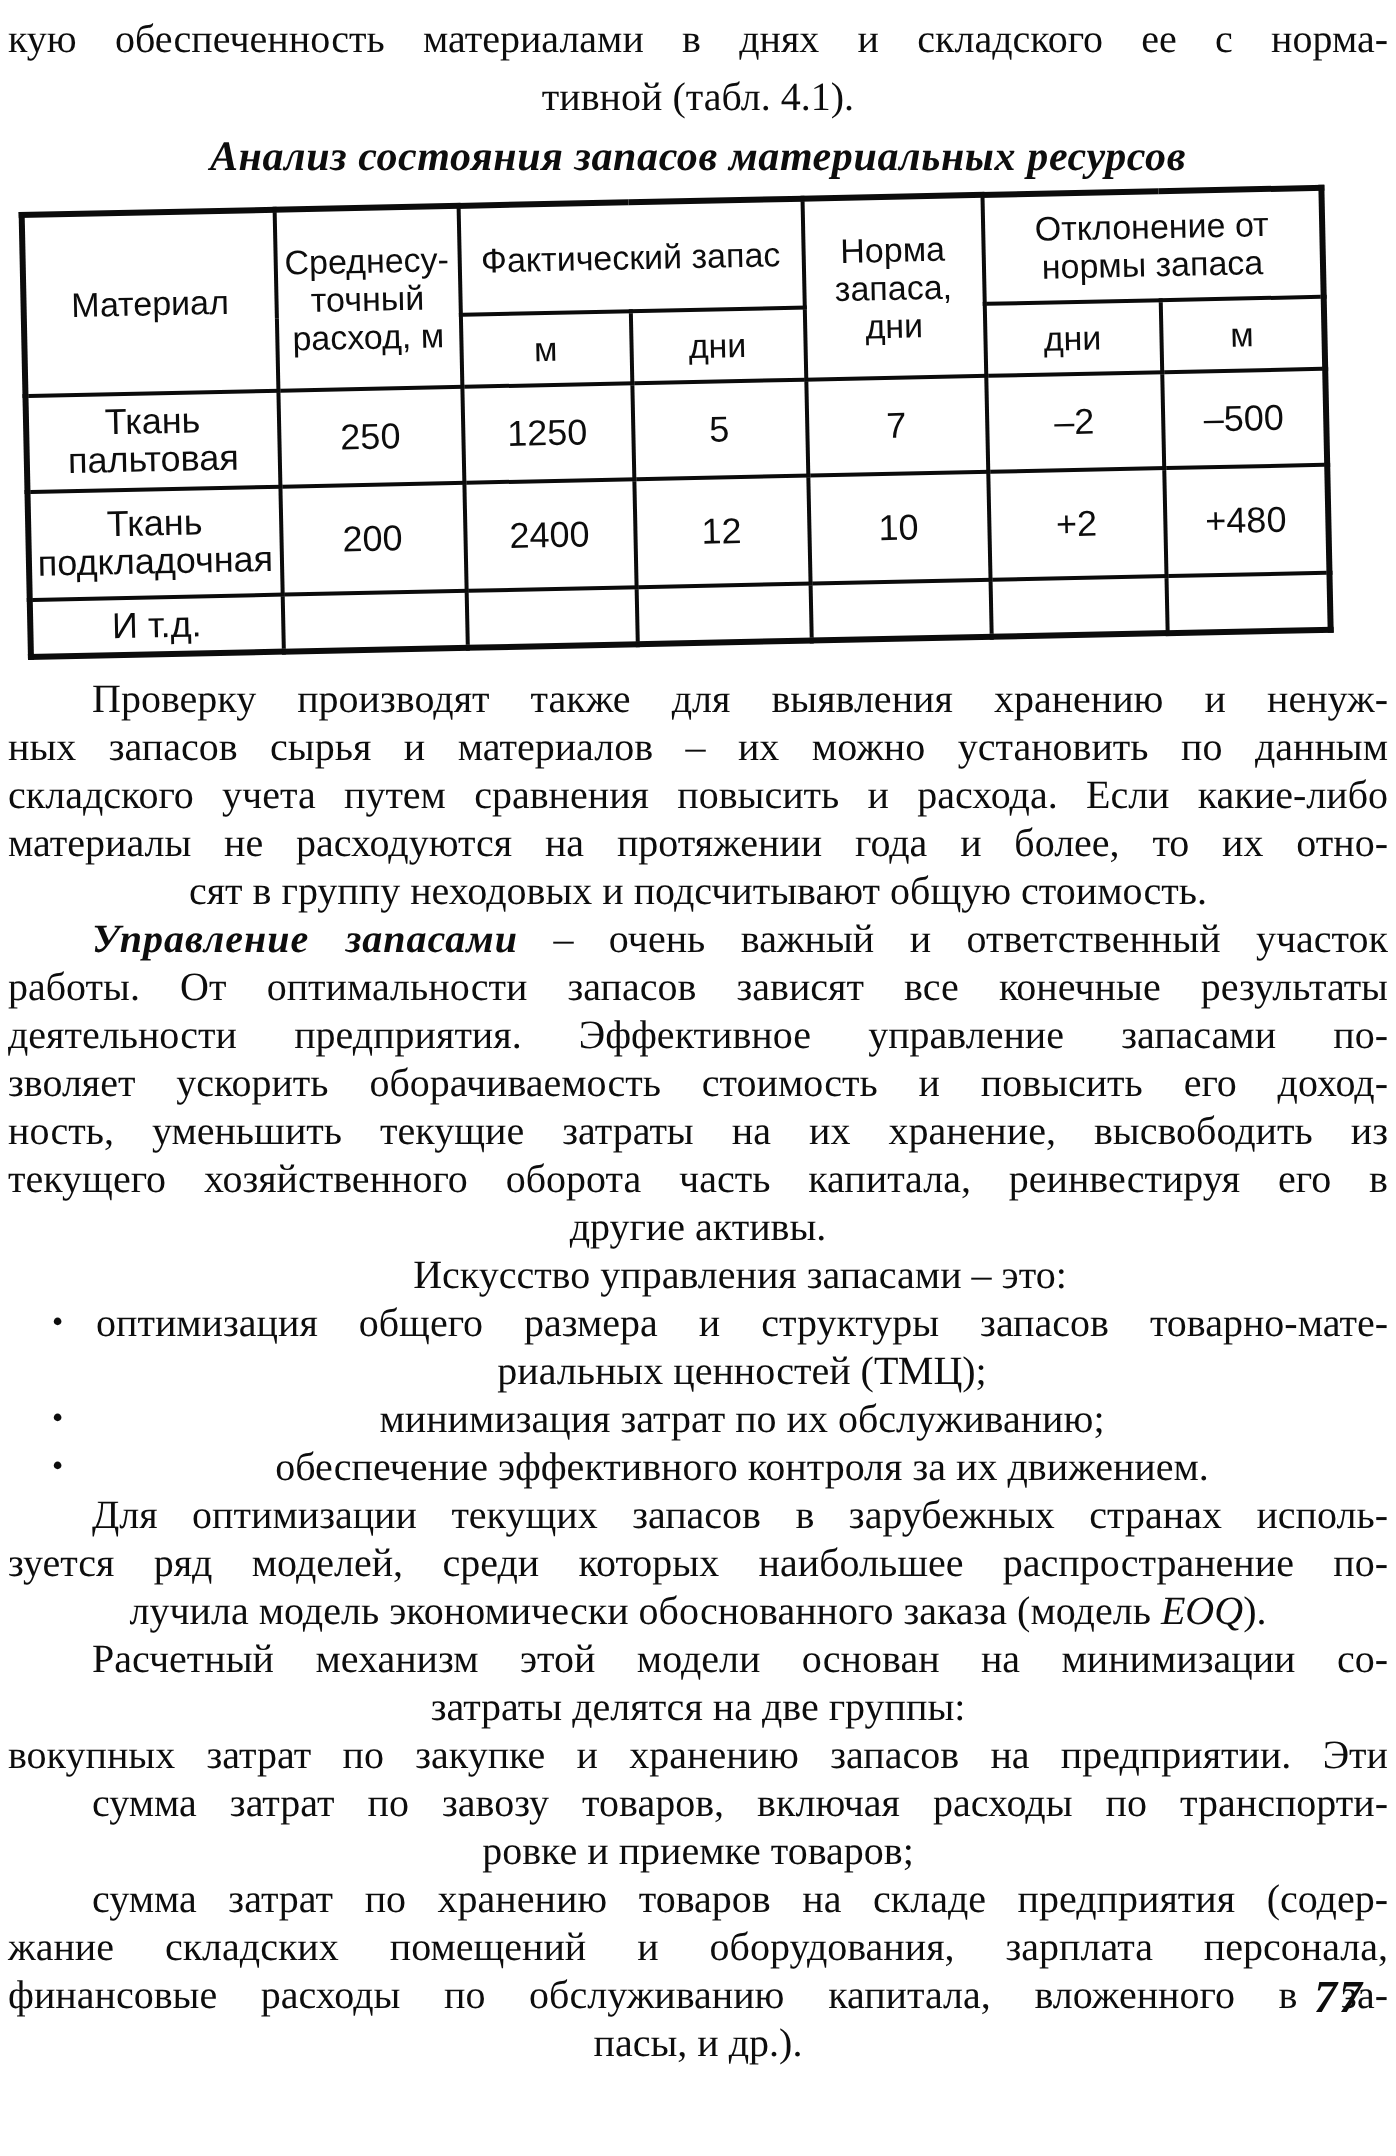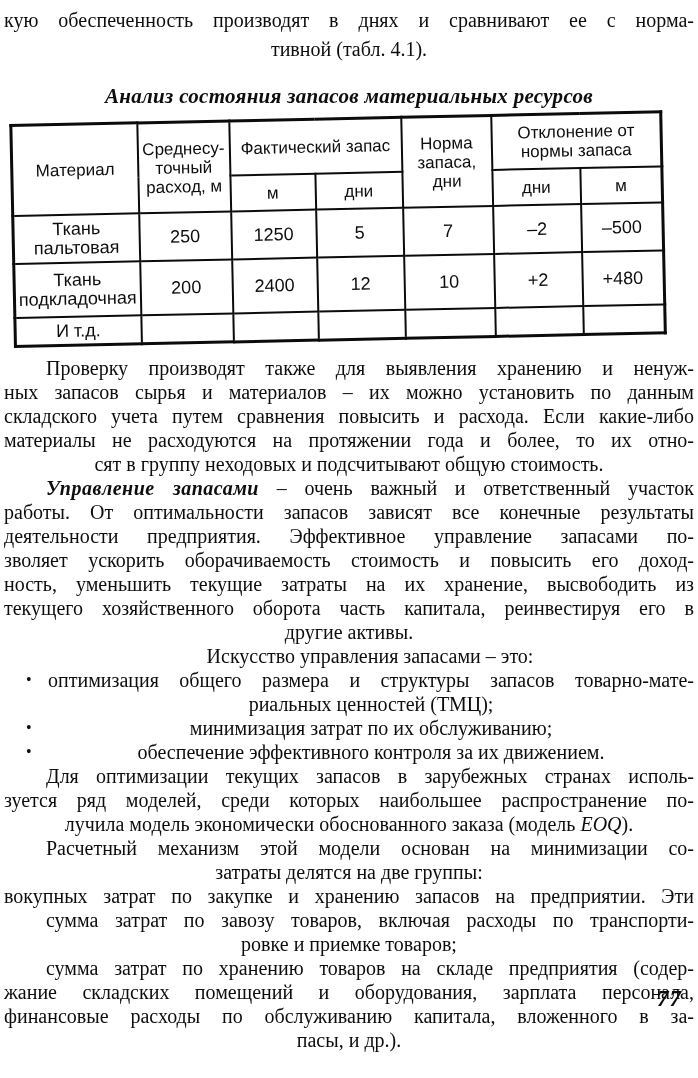--- a/index.html
+++ b/index.html
@@ -14,21 +14,21 @@
   .page { padding: 6px 4px 0 4px; }
 
   
   .line { white-space: nowrap; text-align: center; }
   .jl { text-align: justify; text-align-last: justify; }
   .intro { font-size: 20px; line-height: 29px; }
   .body-text { font-size: 20px; line-height: 24px; margin-top: 8px; }
   .ind { text-indent: 42px; }
 
   .table-label { text-align: right; padding-right: 14px; font-size: 20px; line-height: 26px; margin-top: 2px; }
-  .caption { text-align: center; font-style: italic; font-weight: 600; font-size: 21px; line-height: 28px; margin-top: 18px; letter-spacing: 0.3px; }
+  .caption { text-align: center; font-style: italic; font-weight: 600; font-size: 21px; line-height: 28px; margin-top: 0; letter-spacing: 0.3px; }
 
   
   .table-wrap { margin: 14px 0 0 10px; width: 650px; transform: rotate(-1.2deg); transform-origin: 0 100%; }
   table.data {
     border-collapse: collapse;
     width: 650px;
     font-family: "Liberation Sans", "DejaVu Sans", sans-serif;
     font-size: 17px;
     table-layout: fixed;
   }
@@ -64,21 +64,21 @@
     font-weight: bold; font-style: italic; font-size: 23px;
     letter-spacing: 1px;
   }
 </style>
 </head>
 <body>
 
 <div class="page">
 
   <div class="intro">
-    <div class="line jl">кую обеспеченность производят в днях и сравнивают ее с норма-</div>
+    <div class="line jl">кую обеспеченность материалами в днях и складского ее с норма-</div>
     <div class="line">тивной (табл. 4.1).</div>
   </div>
 
 
   <div class="caption">Анализ состояния запасов материальных ресурсов</div>
 
   <div class="table-wrap">
     <table class="data">
       <colgroup>
         <col style="width:126px">

